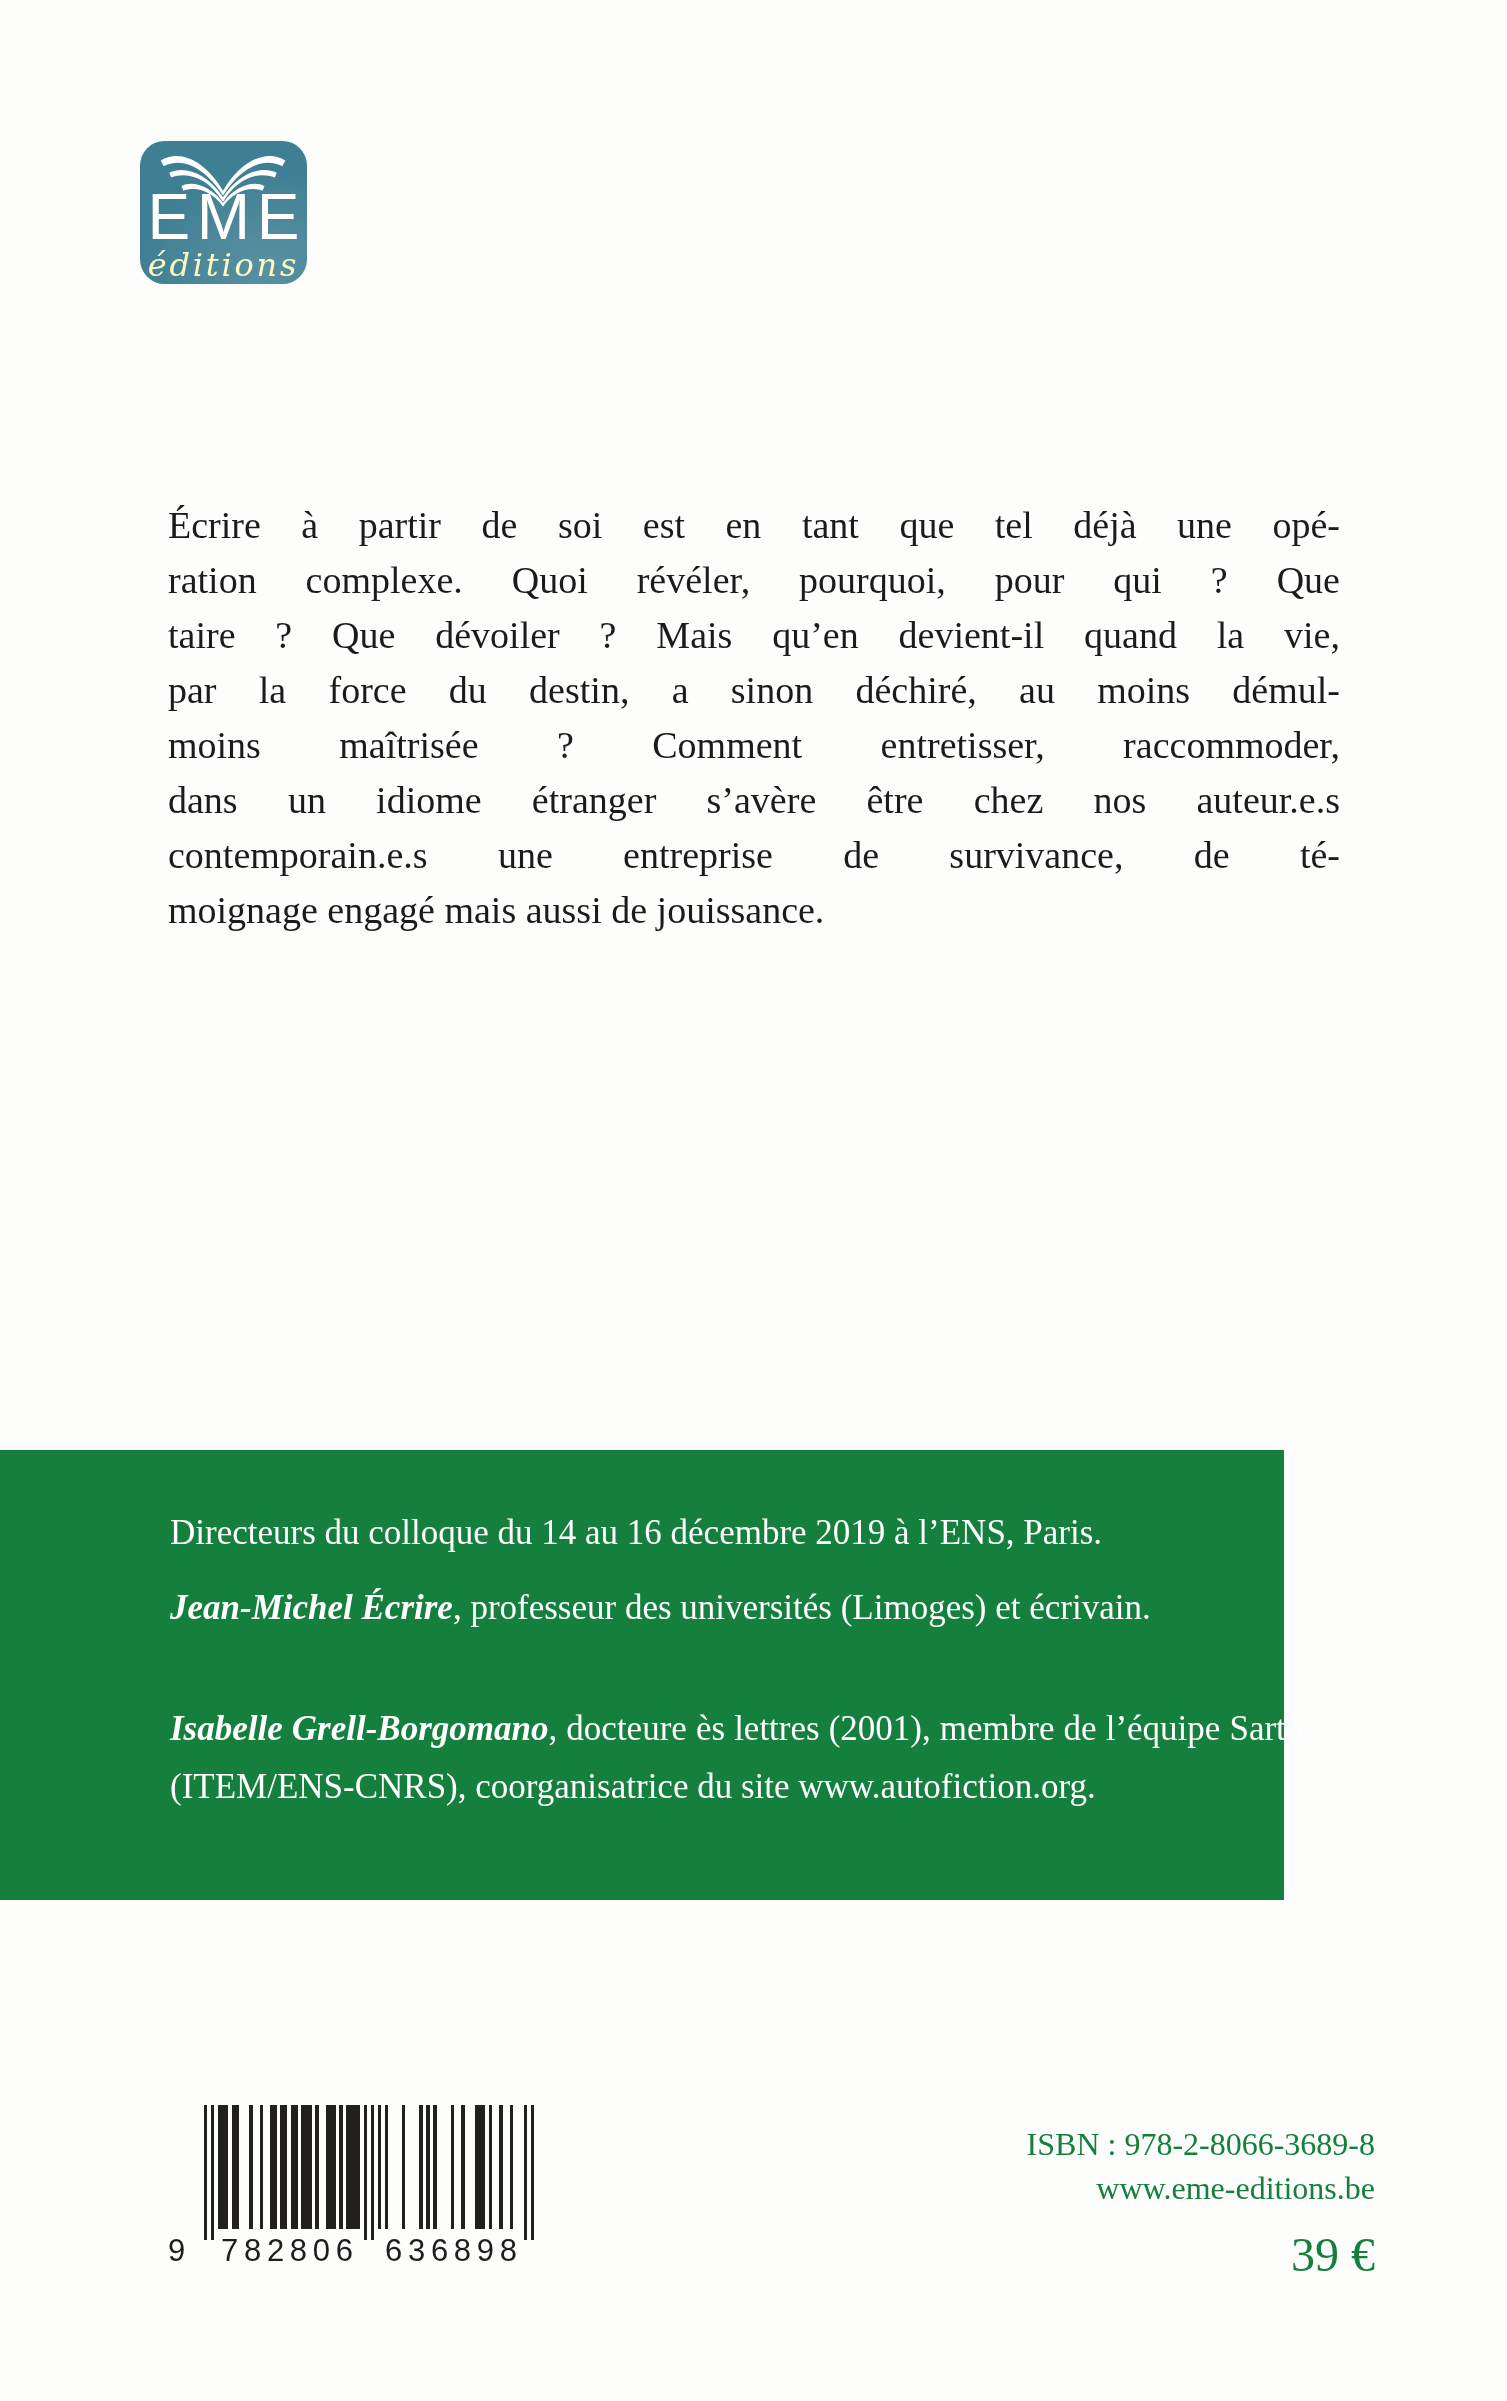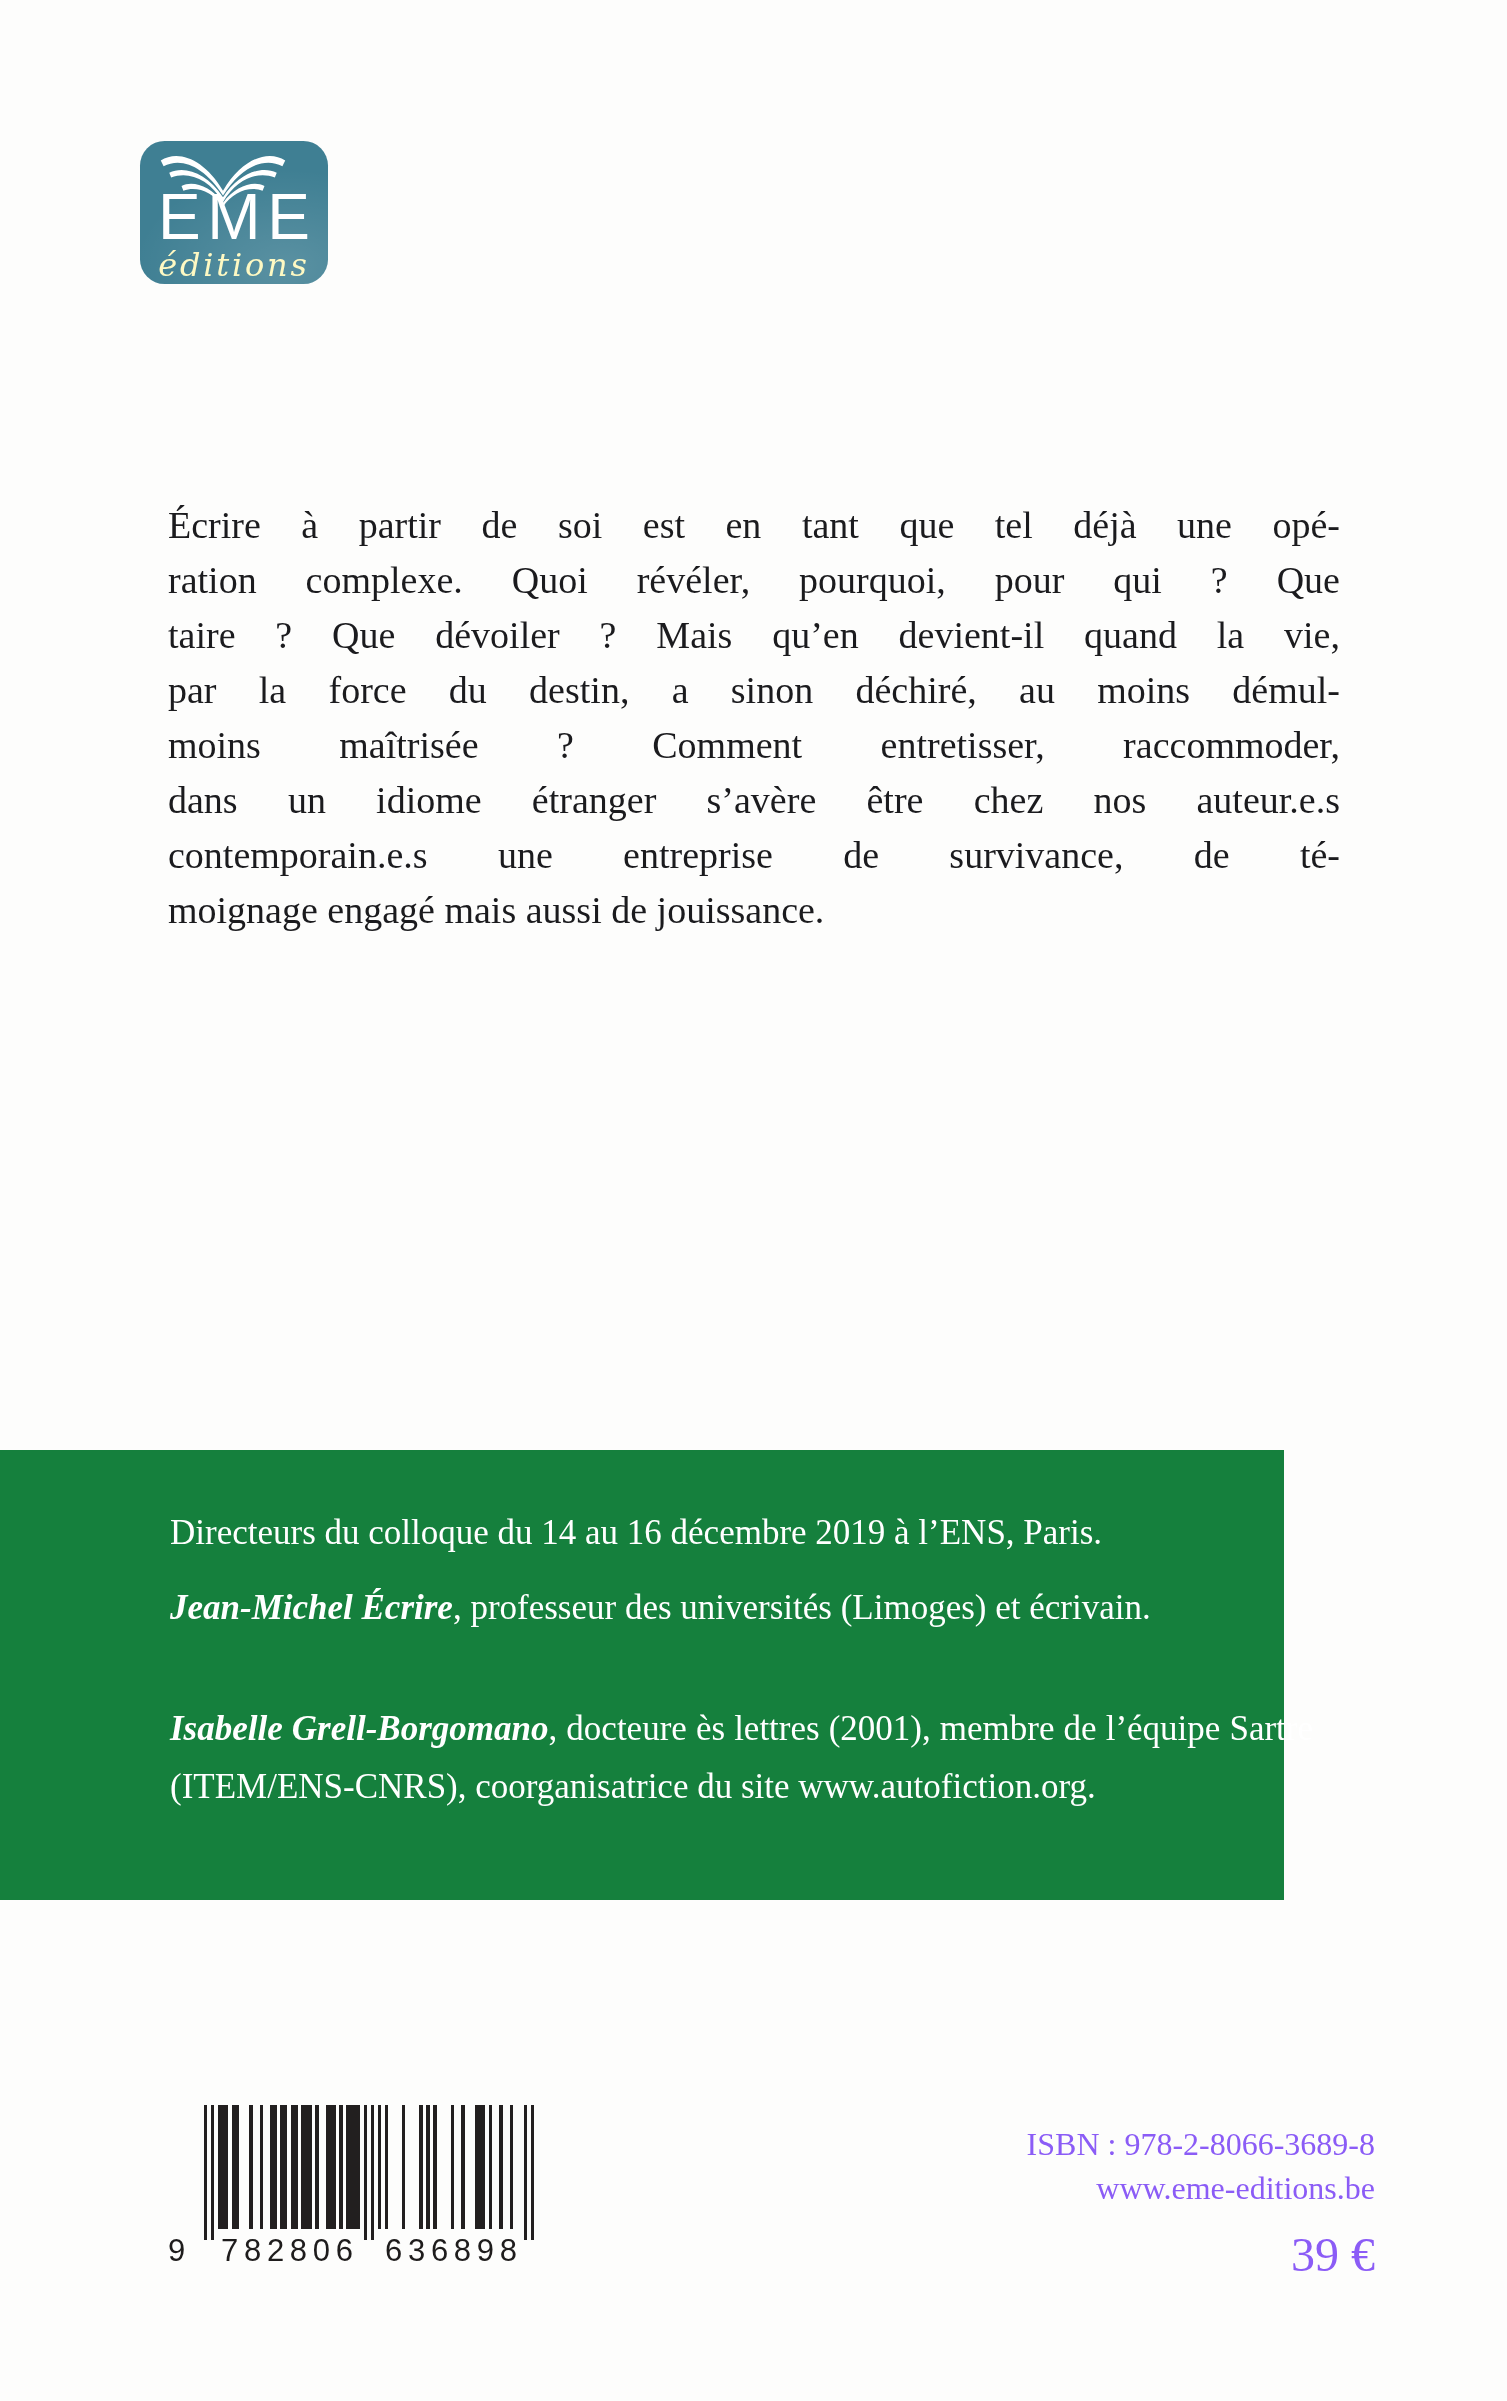--- a/index.html
+++ b/index.html
@@ -7,21 +7,21 @@
     width:1508px;height:2402px;
     position:relative;
     background:#fdfdfc;
     font-family:"Liberation Serif", serif;
     color:#1b1b1e;
     overflow:hidden;
   }
 
   
   .logo{
-    position:absolute;left:140px;top:141px;width:188px;height:143px;
+    position:absolute;left:140px;top:141px;width:167px;height:143px;
     border-radius:24.6px;
     background:#3f7f93;
     overflow:hidden;
   }
   .logo::before{
     content:"";position:absolute;inset:0;
     background:radial-gradient(130% 110% at 78% 88%, rgba(255,255,255,.14), rgba(255,255,255,0) 62%);
   }
   .logo .book{position:absolute;left:17px;top:5.7px;width:132px;height:61px;}
   .logo-name{
@@ -91,21 +91,21 @@
     top:2235px;
   }
   .bc-first{left:168px;letter-spacing:0;}
   .bc-g1{left:221px;}
   .bc-g2{left:385px;}
 
   .footer-right{
     position:absolute;right:133px;top:2122px;
     text-align:right;
     font-size:32px;line-height:44px;
-    color:#8b5cf6;
+    color:#15803d;
   }
   .price{
     margin-top:21px;
     font-size:48px;line-height:48px;text-align:right;
   }
 </style>
 </head>
 <body>
 
 <div class="logo">

